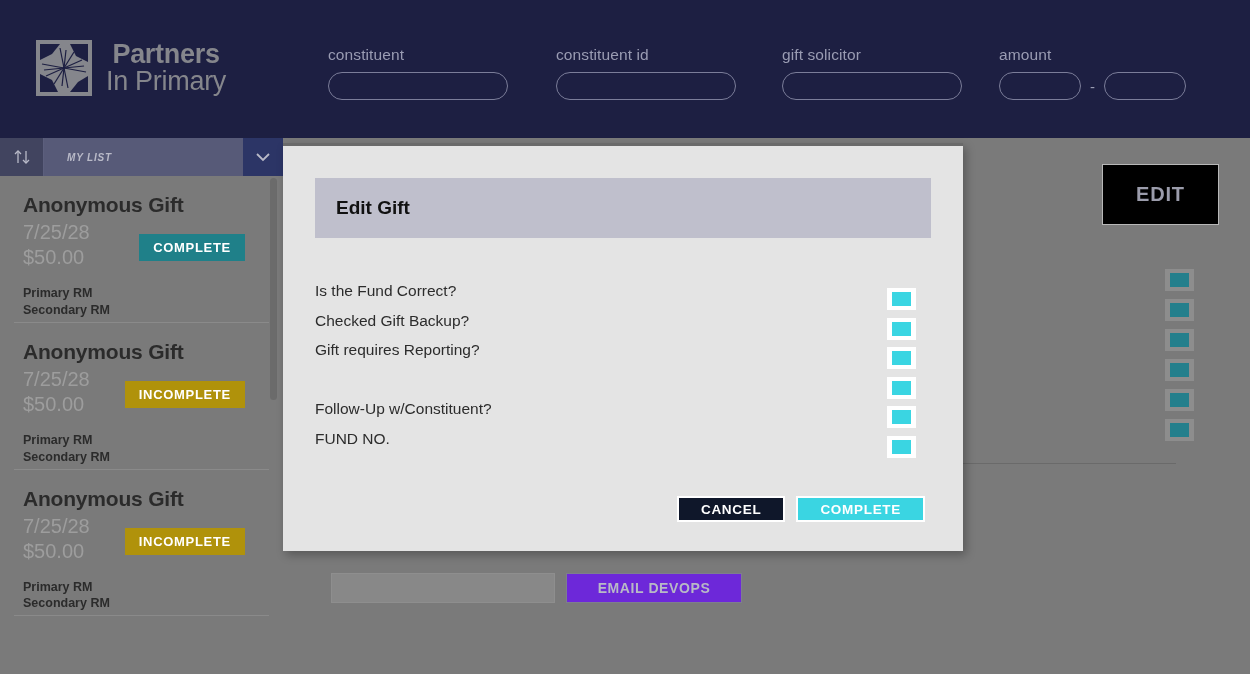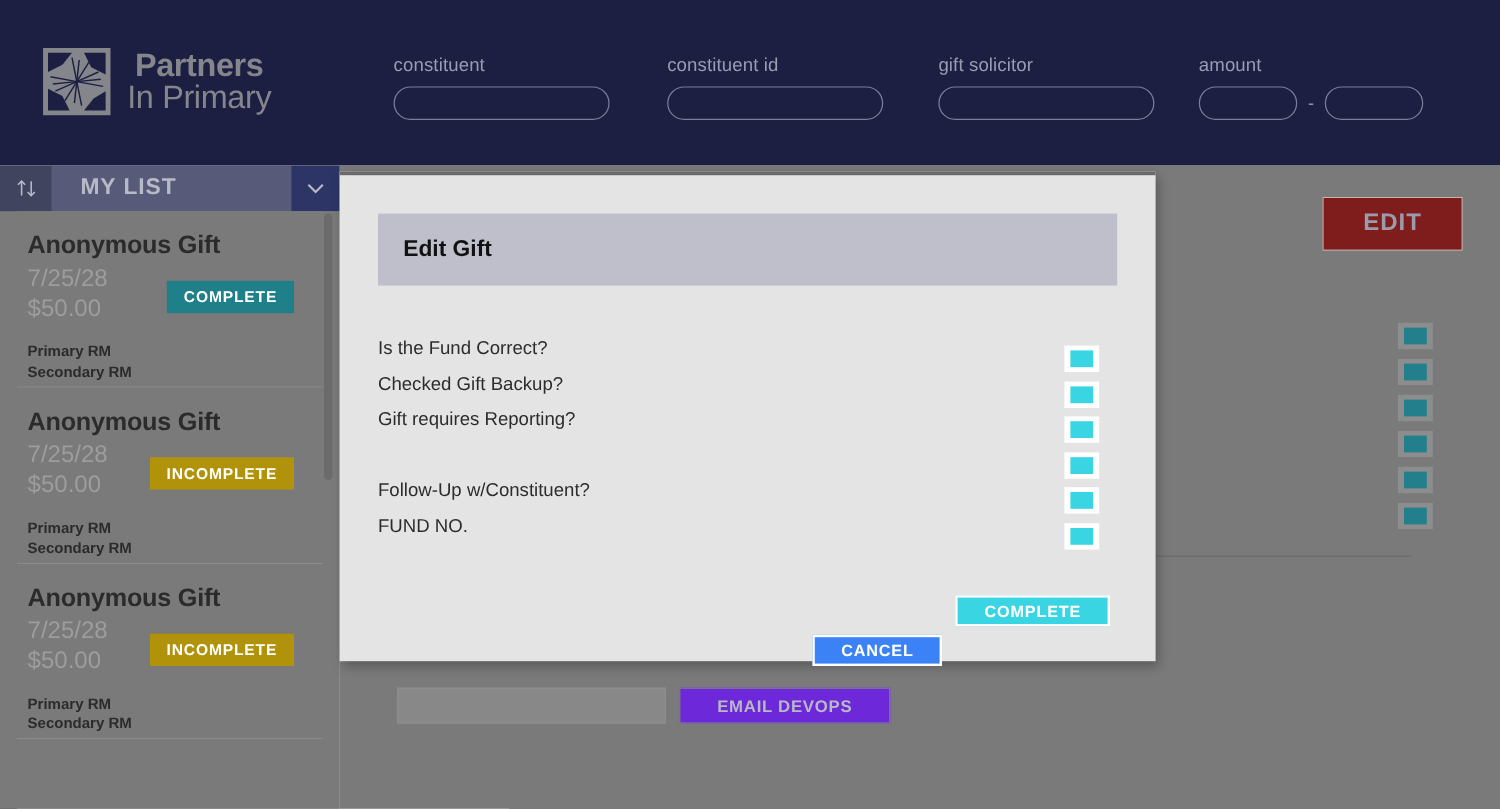--- a/index.html
+++ b/index.html
@@ -65,22 +65,23 @@
     display: flex; background: #474a6b;
   }
   .sort-btn {
     width: 44px; height: 38px; background: #41445f;
     display: flex; align-items: center; justify-content: center;
     border-right: 1px solid #5c5f7d; cursor: pointer;
   }
   .sort-btn svg { display:block; }
   .list-title {
     flex: 1; display: flex; align-items: center; padding-left: 23px;
-    color: #b9bac8; font-size: 19px; font-weight: bold; letter-spacing: 0.8px;
+    color: #b9bac8; font-size: 10px; font-weight: bold; letter-spacing: 0.8px;
     background: #575a78;
+    font-style: italic;
   }
   .chev-btn {
     width: 40px; height: 38px; background: #2c3566;
     display: flex; align-items: center; justify-content: center;
     cursor: pointer;
   }
   .cards {
     position: absolute; left: 0; top: 38px; width: 283px; height: 498px;
     background: #7a7a7a;
   }
@@ -119,21 +120,21 @@
     background: #6b6b6b; border-radius: 4px; cursor: pointer;
   }
 
   
   .main {
     position: absolute; left: 283px; top: 138px; width: 967px; height: 536px;
     background: #7a7a7a;
   }
   .edit-btn {
     position: absolute; right: 31px; top: 26px;
-    width: 117px; height: 45px; background: #7f1d1d;
+    width: 117px; height: 61px; background: #000000;
     border: 1px solid #b8b8b8;
     color: #9b9cab; font-size: 20px; font-weight: bold; letter-spacing: 0.8px;
     display: flex; align-items: center; justify-content: center; cursor: pointer;
   }
   .bg-checks { position: absolute; right: 56px; top: 131px; }
   .bg-check {
     width: 29px; height: 22px; background: #8d8d8d; margin-bottom: 8px;
     display: flex; align-items: center; justify-content: center; cursor: pointer;
   }
   .bg-check i { display:block; width: 19px; height: 14px; background: #247f8c; }
@@ -180,21 +181,21 @@
   .check-box i { display:block; width: 19px; height: 14px; background: #3ad5e2; }
   .modal-actions {
     position: absolute; right: 38px; top: 350px;
     display: flex; gap: 11px;
   }
   .btn {
     height: 26px; padding: 0 22px; border: 2px solid #ffffff;
     color: #ffffff; font-size: 13.5px; font-weight: bold; letter-spacing: 0.7px;
     display: flex; align-items: center; justify-content: center; cursor: pointer;
   }
-  .btn-cancel { background: #3b82f6; margin-top: 33px; }
+  .btn-cancel { background: #0f172a; }
   .btn-complete { background: #3ad5e2; }
 </style>
 </head>
 <body>
 
 <div id="app">
 
   <div class="header">
 
     <div class="logo-wrap">

